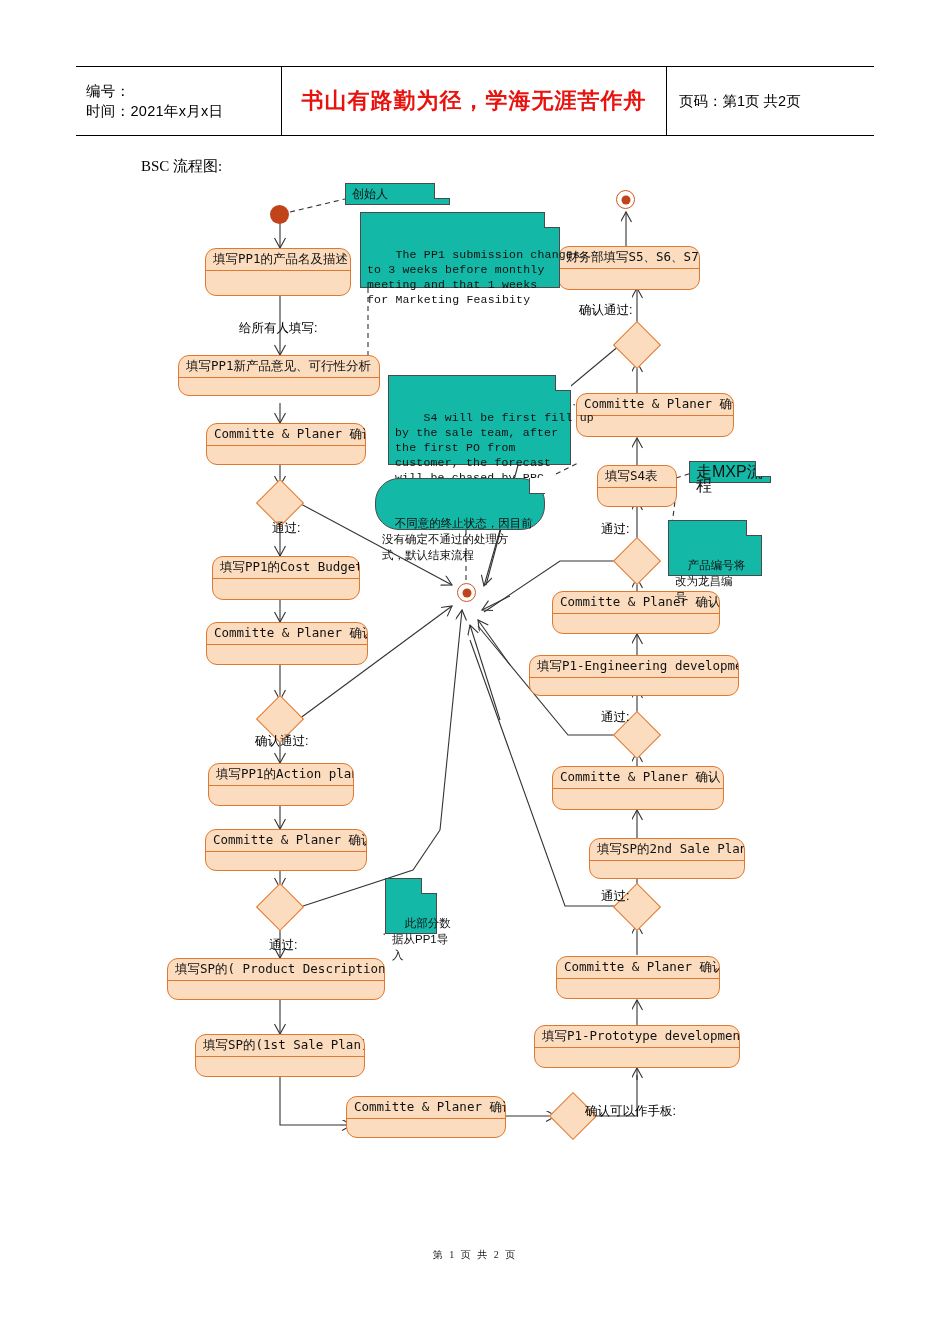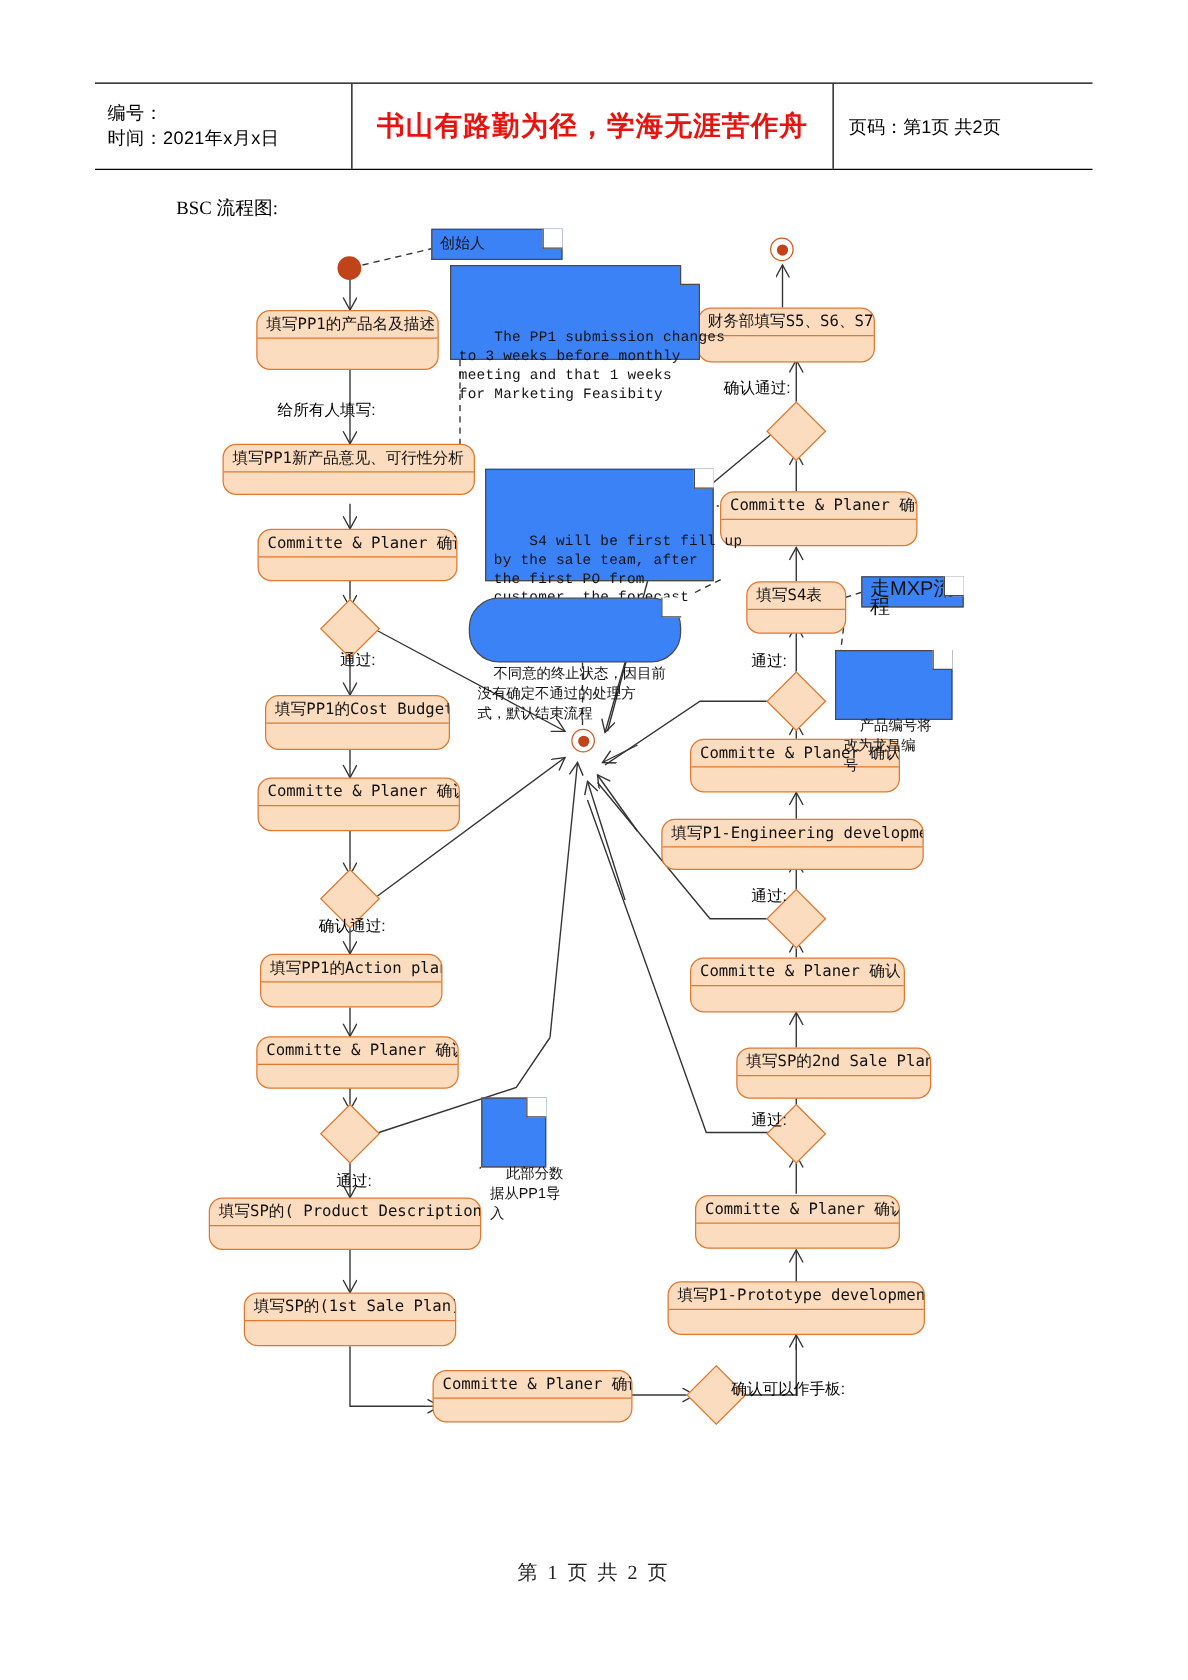--- a/index.html
+++ b/index.html
@@ -32,21 +32,21 @@
   
   .caption{
     position:absolute;left:141px;top:157px;
     font-size:15px;color:#000;
     font-family:"Liberation Serif","DejaVu Serif",serif;
   }
 
   
   .footer{
     position:absolute;left:0;top:1248px;width:950px;text-align:center;
-    font-size:16px;color:#222;letter-spacing:2px;
+    font-size:10px;color:#222;letter-spacing:2px;
     font-family:"Liberation Serif","DejaVu Serif",serif;
   }
 
   
   .canvas{position:absolute;left:0;top:0;width:950px;height:1344px;}
 
   
   .act{
     position:absolute;
     background:#fcdcbe;
@@ -87,27 +87,27 @@
   }
   .endnode::after{
     content:"";position:absolute;left:50%;top:50%;
     width:9px;height:9px;border-radius:50%;background:#c0431a;
     transform:translate(-50%,-50%);
   }
 
   
   .note{
     position:absolute;
-    background:#3b82f6;
+    background:#14b8a6;
     border:1.1px solid #4a4a4a;
     box-sizing:border-box;
     font-size:11.5px;
     line-height:15px;
     color:#111;
-    padding:20px 6px;
+    padding:4px 6px;
   }
   .note .fold{
     position:absolute;right:-1px;top:-1px;
     width:15px;height:15px;
     background:#fff;
     border-left:1.1px solid #4a4a4a;
     border-bottom:1.1px solid #4a4a4a;
     transform:none;
   }
   .note-mono{font-family:Liberation Mono, monospace;letter-spacing:.2px;}
@@ -347,21 +347,21 @@
     <div class="body"></div>
   </div>
 
   <div class="dia" style="left:620px;top:328px;"></div>
 
   <div class="act" style="left:558px;top:246px;width:142px;height:44px;">
     <div class="ttl">财务部填写S5、S6、S7</div>
     <div class="body"></div>
   </div>
 
-  <div class="elbl" style="left:222px;top:320px;">给所有人填写:</div>
+  <div class="elbl" style="left:239px;top:320px;">给所有人填写:</div>
   <div class="elbl" style="left:272px;top:520px;">通过:</div>
   <div class="elbl" style="left:255px;top:733px;">确认通过:</div>
   <div class="elbl" style="left:269px;top:937px;">通过:</div>
   <div class="elbl" style="left:585px;top:1103px;">确认可以作手板:</div>
   <div class="elbl" style="left:601px;top:888px;">通过:</div>
   <div class="elbl" style="left:601px;top:709px;">通过:</div>
   <div class="elbl" style="left:601px;top:521px;">通过:</div>
   <div class="elbl" style="left:579px;top:302px;">确认通过:</div>
 
   <div class="note note-cn" style="left:345px;top:183px;width:105px;height:22px;line-height:14px;font-size:12px;padding-top:3px;">

